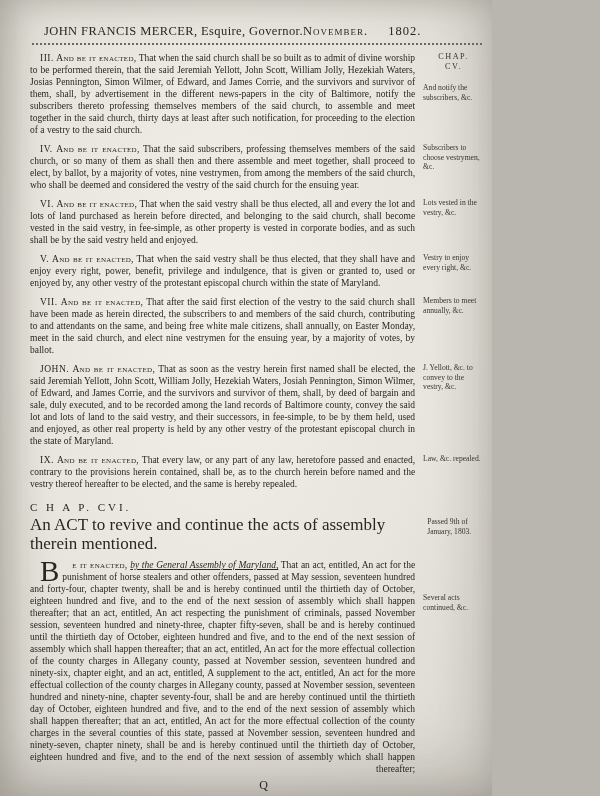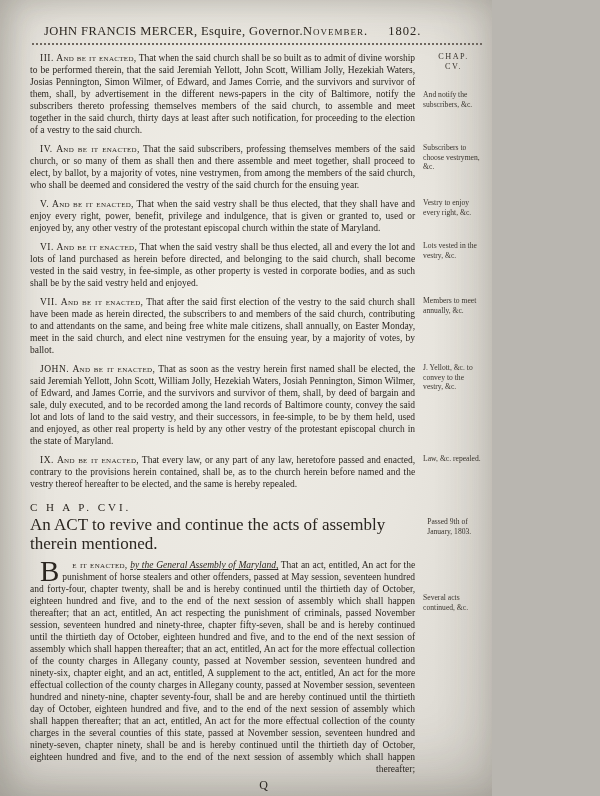--- a/index.html
+++ b/index.html
@@ -28,21 +28,21 @@
   .header .month{width:100px;font-variant:small-caps;letter-spacing:1px;}
   .header .year{width:110px;letter-spacing:1px;}
   .rule{border-bottom:2px dotted #6e6density75f;border-bottom:2px dotted #6e675f;margin:1px 2px 2px 2px;height:0;}
   .section{display:flex;margin-top:7px;}
   .main{width:468px;text-align:justify;font-size:9.5px;line-height:12px;}
   .main p{margin:0;text-indent:10px;}
   .num{letter-spacing:.5px;}
   .enact{font-variant:small-caps;letter-spacing:.3px;}
   .authority{font-style:italic;text-decoration:underline;}
   .note{width:74px;margin-left:8px;font-size:7.6px;line-height:9.5px;color:#38332c;}
-  .note-head{text-align:center;font-size:8.2px;letter-spacing:1.5px;line-height:10px;margin-bottom:18px;}
+  .note-head{text-align:center;font-size:8.2px;letter-spacing:1.5px;line-height:10px;margin-bottom:11px;}
   .chap-row{display:flex;margin-top:11px;}
   .chap-main{width:468px;}
   .chap-label{font-size:11px;letter-spacing:3px;margin:0;}
   .act-title{font-size:17px;line-height:18.5px;margin:3px 0 0 0;font-weight:normal;}
   .note-pad{padding-top:16px;margin-left:38px;}
   .note-pad2{padding-top:34px;}
   .cvi-row{display:flex;margin-top:6px;}
   .cvi-body{margin:0;text-indent:0;text-align:justify;text-align-last:right;}
   .dropcap{float:left;font-size:29px;line-height:23px;padding:1px 3px 0 0;}
   .sig-row{width:468px;text-align:center;font-size:12px;margin-top:3px;letter-spacing:1px;}
@@ -80,37 +80,37 @@
          <span class="enact">And be it enacted,</span>
          <span>That the said subscribers, professing themselves members of the said church, or so many of them as shall then and there assemble and meet together, shall proceed to elect, by ballot, by a majority of votes, nine vestrymen, from among the members of the said church, who shall be deemed and considered the vestry of the said church for the ensuing year.</span></p>
     </div>
     <div class="note">
       <div>Subscribers to choose vestrymen, &amp;c.</div>
     </div>
   </div>
 
   <div class="section">
     <div class="main">
+      <p><span class="num">VI.</span>
+         <span class="enact">And be it enacted,</span>
+         <span>That when the said vestry shall be thus elected, all and every the lot and lots of land purchased as herein before directed, and belonging to the said church, shall become vested in the said vestry, in fee-simple, as other property is vested in corporate bodies, and as such shall be by the said vestry held and enjoyed.</span></p>
+    </div>
+    <div class="note">
+      <div>Lots vested in the vestry, &amp;c.</div>
+    </div>
+  </div>
+
+  <div class="section">
+    <div class="main">
       <p><span class="num">V.</span>
          <span class="enact">And be it enacted,</span>
          <span>That when the said vestry shall be thus elected, that they shall have and enjoy every right, power, benefit, privilege and indulgence, that is given or granted to, used or enjoyed by, any other vestry of the protestant episcopal church within the state of Maryland.</span></p>
     </div>
     <div class="note">
       <div>Vestry to enjoy every right, &amp;c.</div>
-    </div>
-  </div>
-
-  <div class="section">
-    <div class="main">
-      <p><span class="num">VI.</span>
-         <span class="enact">And be it enacted,</span>
-         <span>That when the said vestry shall be thus elected, all and every the lot and lots of land purchased as herein before directed, and belonging to the said church, shall become vested in the said vestry, in fee-simple, as other property is vested in corporate bodies, and as such shall be by the said vestry held and enjoyed.</span></p>
-    </div>
-    <div class="note">
-      <div>Lots vested in the vestry, &amp;c.</div>
     </div>
   </div>
 
   <div class="section">
     <div class="main">
       <p><span class="num">VII.</span>
          <span class="enact">And be it enacted,</span>
          <span>That after the said first election of the vestry to the said church shall have been made as herein directed, the subscribers to and members of the said church, contributing to and attendants on the same, and being free white male citizens, shall annually, on Easter Monday, meet in the said church, and elect nine vestrymen for the ensuing year, by a majority of votes, by ballot.</span></p>
     </div>
     <div class="note">

